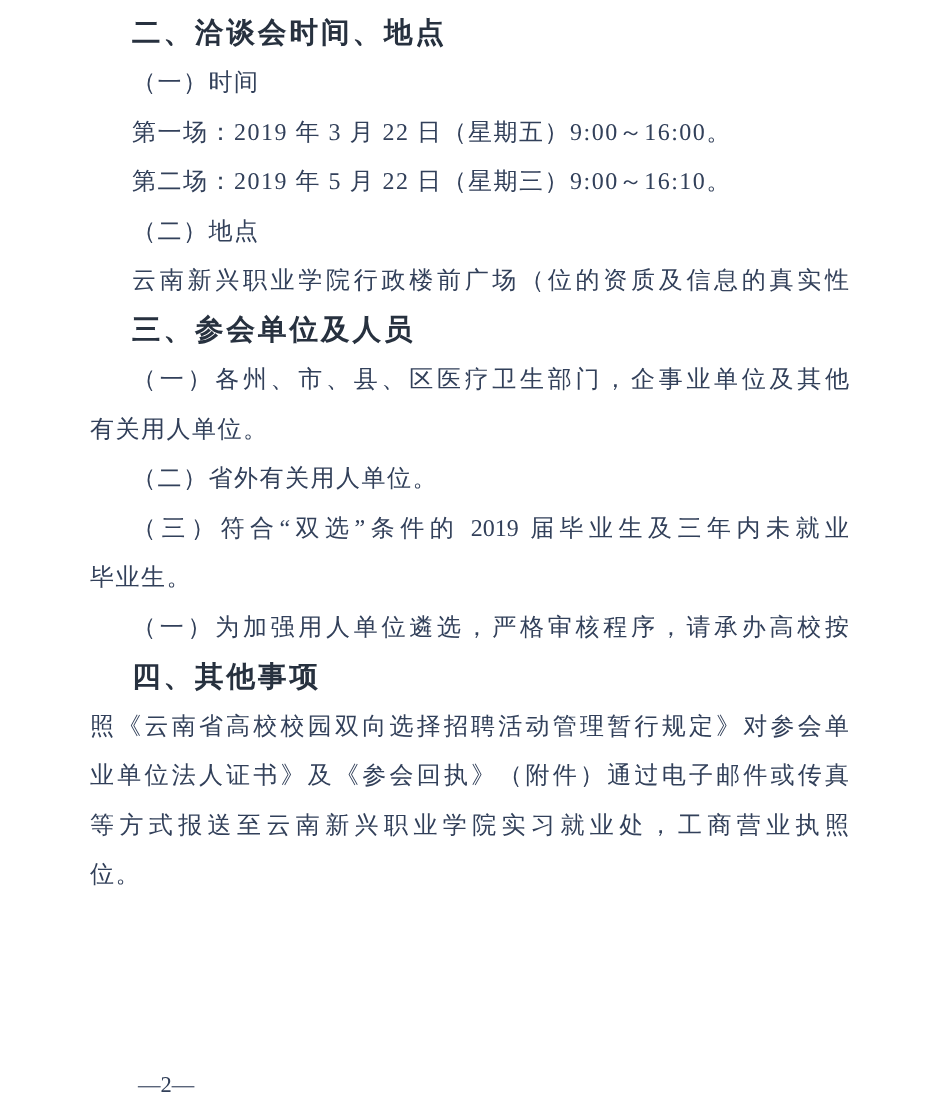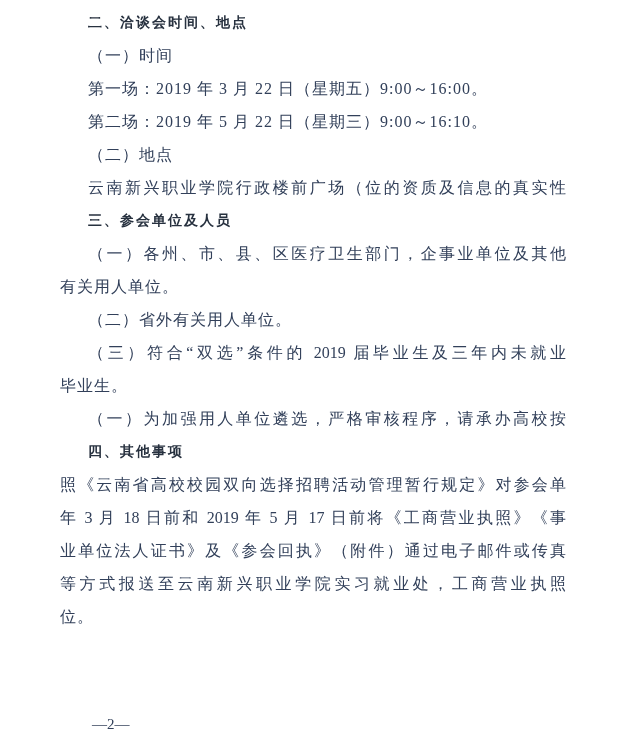--- a/index.html
+++ b/index.html
@@ -31,21 +31,21 @@
     letter-spacing: 0;
     text-align: justify;
     text-align-last: justify;
     text-justify: inter-character;
   }
   .line.indent { text-indent: 28px; }
   .line.heading {
     font-family: "Liberation Sans", "DejaVu Sans", sans-serif;
     font-weight: bold;
     color: var(--heading-text);
-    font-size: 14px;
+    font-size: 19px;
     letter-spacing: 2px;
   }
   .page-number {
     position: absolute;
     left: 92px;
     top: 712px;
     height: 24px;
     line-height: 24px;
     font-size: 15px;
     letter-spacing: 0;
@@ -64,18 +64,17 @@
   <div class="line indent fill">云南新兴职业学院行政楼前广场（位的资质及信息的真实性</div>
   <div class="line heading indent">三、参会单位及人员</div>
   <div class="line indent fill">（一）各州、市、县、区医疗卫生部门，企事业单位及其他</div>
   <div class="line">有关用人单位。</div>
   <div class="line indent">（二）省外有关用人单位。</div>
   <div class="line indent fill">（三）符合“双选”条件的 2019 届毕业生及三年内未就业</div>
   <div class="line">毕业生。</div>
   <div class="line indent fill">（一）为加强用人单位遴选，严格审核程序，请承办高校按</div>
   <div class="line heading indent">四、其他事项</div>
   <div class="line fill">照《云南省高校校园双向选择招聘活动管理暂行规定》对参会单</div>
-  <div class="line fill">年 3 月 18 日前和 2019 年 5 月 17 日前将《工商营业执照》《事</div>
   <div class="line fill">业单位法人证书》及《参会回执》（附件）通过电子邮件或传真</div>
   <div class="line fill">等方式报送至云南新兴职业学院实习就业处，工商营业执照</div>
   <div class="line">位。</div>
   <div class="page-number">—2—</div>
 </div>
 
 </body></html>

